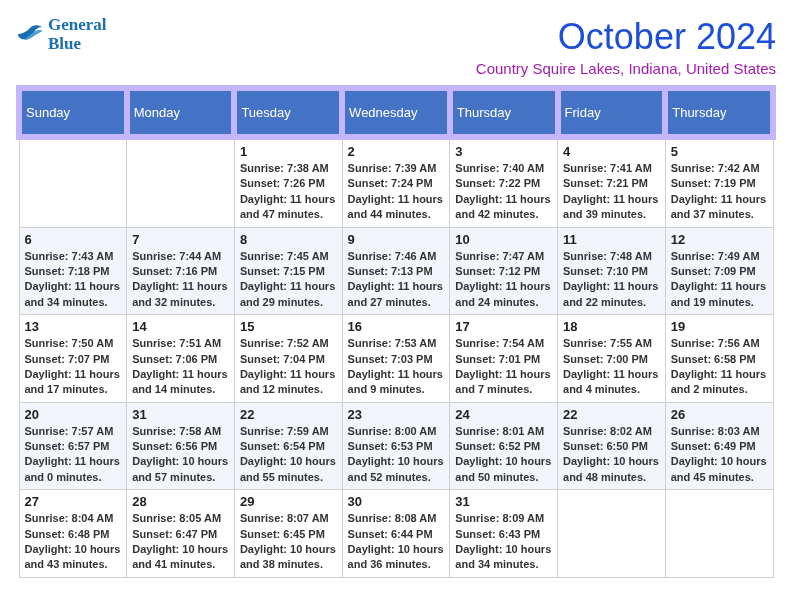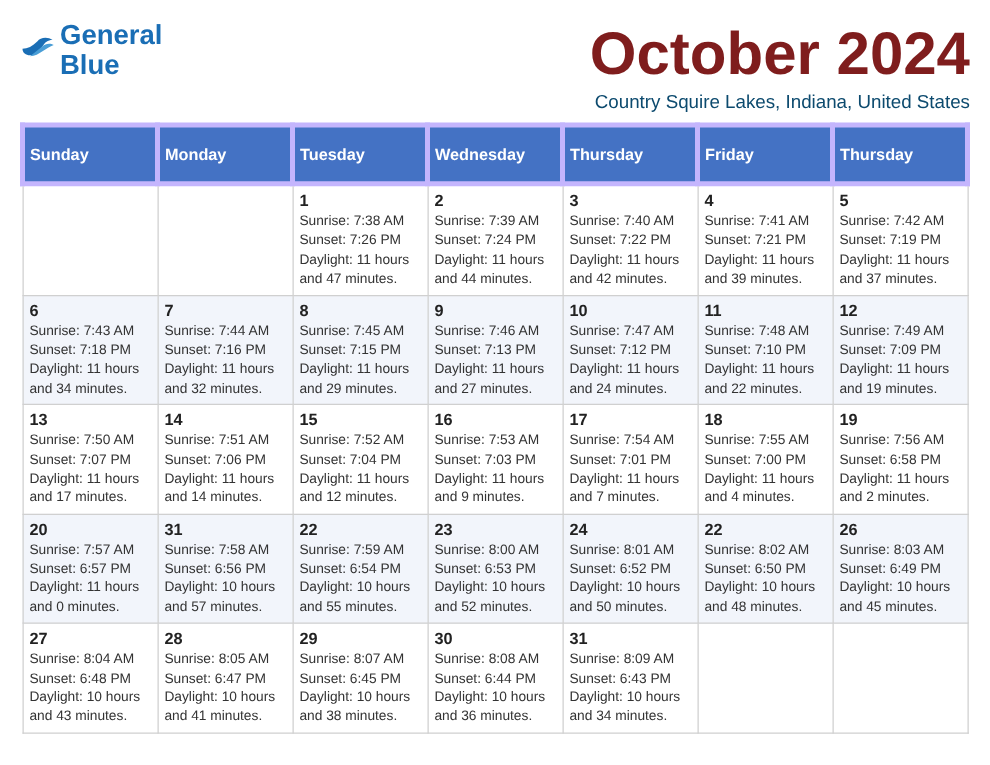--- a/index.html
+++ b/index.html
@@ -15,59 +15,60 @@
       align-items: flex-start;
       justify-content: space-between;
       margin-bottom: 4px;
     }
     .logo {
       display: flex;
       align-items: center;
       gap: 4px;
     }
     .logo-text {
-      font-size: 22px;
+      font-size: 17px;
       font-weight: bold;
       color: #333;
       line-height: 1.1;
+      font-family: Liberation Serif, serif;
     }
     .logo-text span {
       color: #1a6eb5;
     }
     .logo-bird {
       width: 28px;
       height: 22px;
     }
     .title-block {
       text-align: right;
     }
     .month-title {
-      font-size: 48px;
-      font-weight: bold;
-      color: #7f1d1d;
+      font-size: 36px;
+      font-weight: normal;
+      color: #1d4ed8;
     }
     .location-title {
       font-size: 15px;
-      color: #0c4a6e;
+      color: #a21caf;
       margin-top: 2px;
     }
     .calendar {
       width: 100%;
       border-collapse: collapse;
       font-size: 11.5px;
       margin-top: 8px;
     }
     .calendar th {
       background: #4472c4;
       color: #fff;
       padding: 14px 4px;
       text-align: left;
-      font-weight: bold;
+      font-weight: normal;
       font-size: 13px;
-      border: 4px solid #c4b5fd;
+      border: 6px solid #c4b5fd;
     }
     .calendar td {
       vertical-align: top;
       padding: 4px 5px;
       border: 1px solid #d0d0d0;
       width: calc(100% / 7);
       min-height: 80px;
       background: #fff;
     }
     .calendar tr:nth-child(even) td {
@@ -80,20 +81,21 @@
       font-weight: bold;
       font-size: 13px;
       color: #222;
       display: block;
       margin-bottom: 2px;
     }
     .day-info {
       color: #333;
       font-size: 11px;
       line-height: 1.4;
+      font-weight: bold;
     }
     .empty-cell {
       background: #fff !important;
     }
   </style>
 </head>
 <body>
 
 <div class="header">
   <div class="logo">

